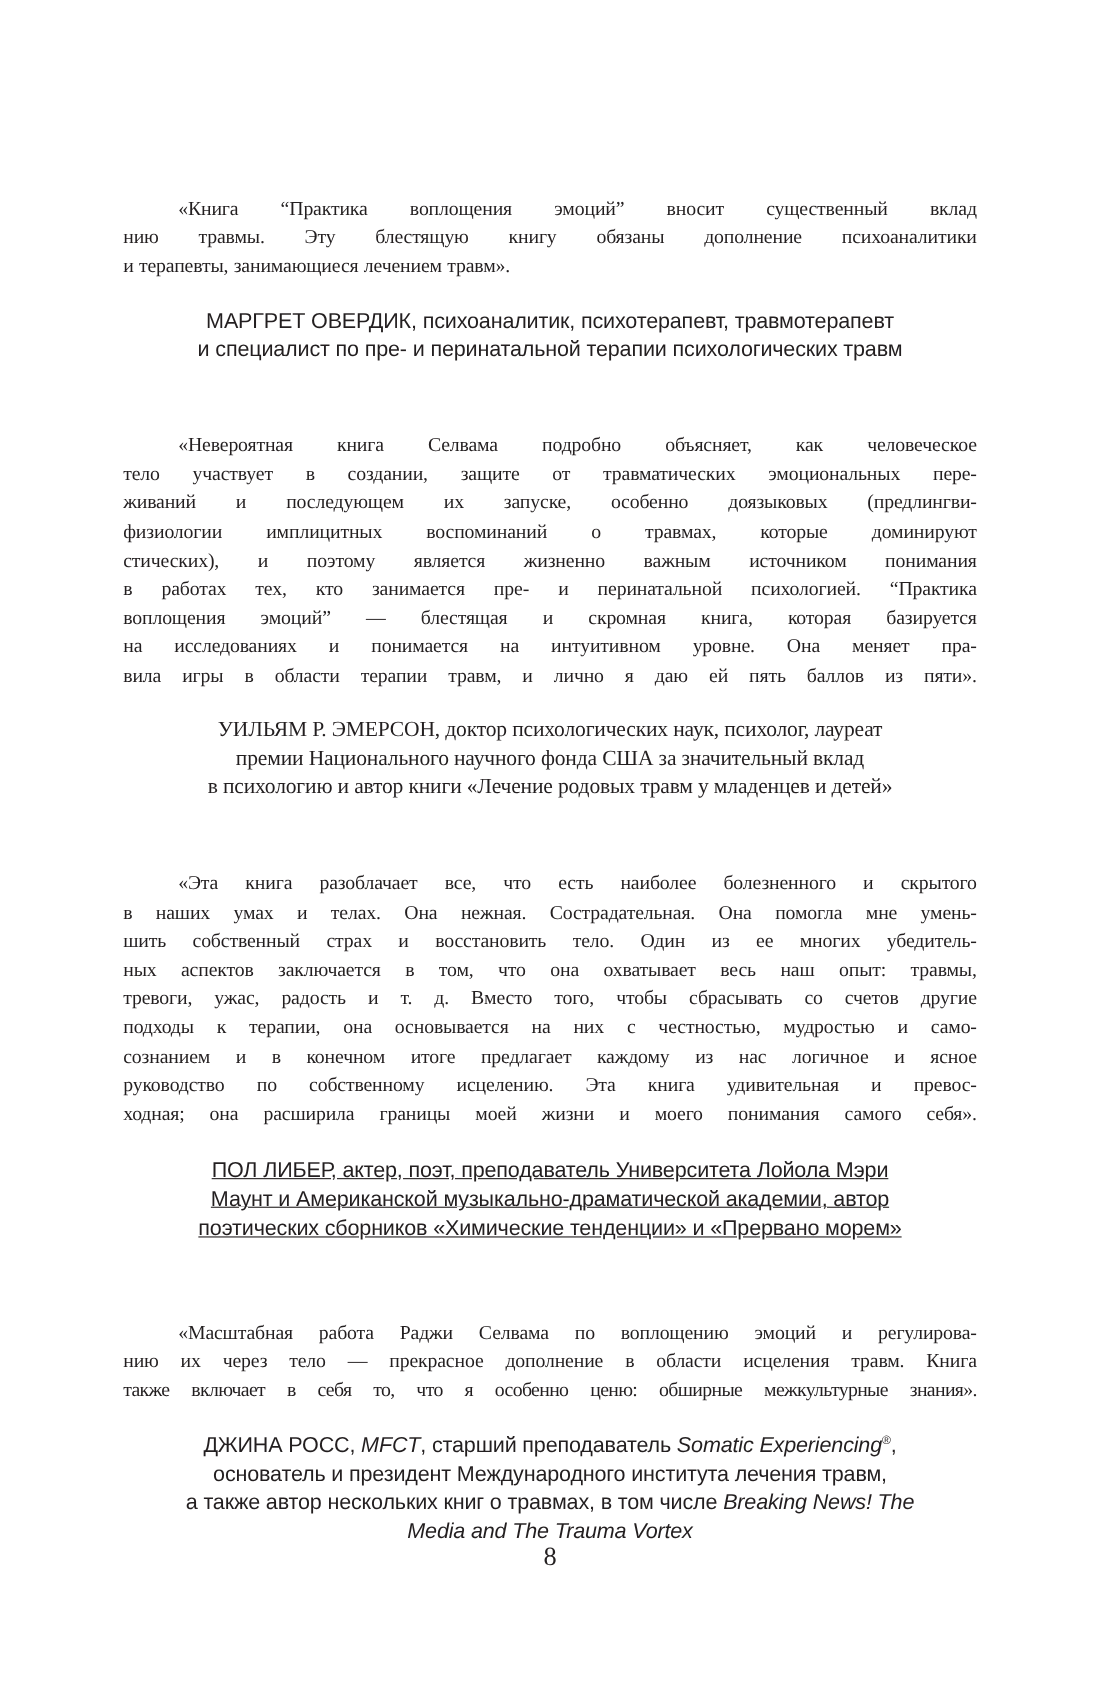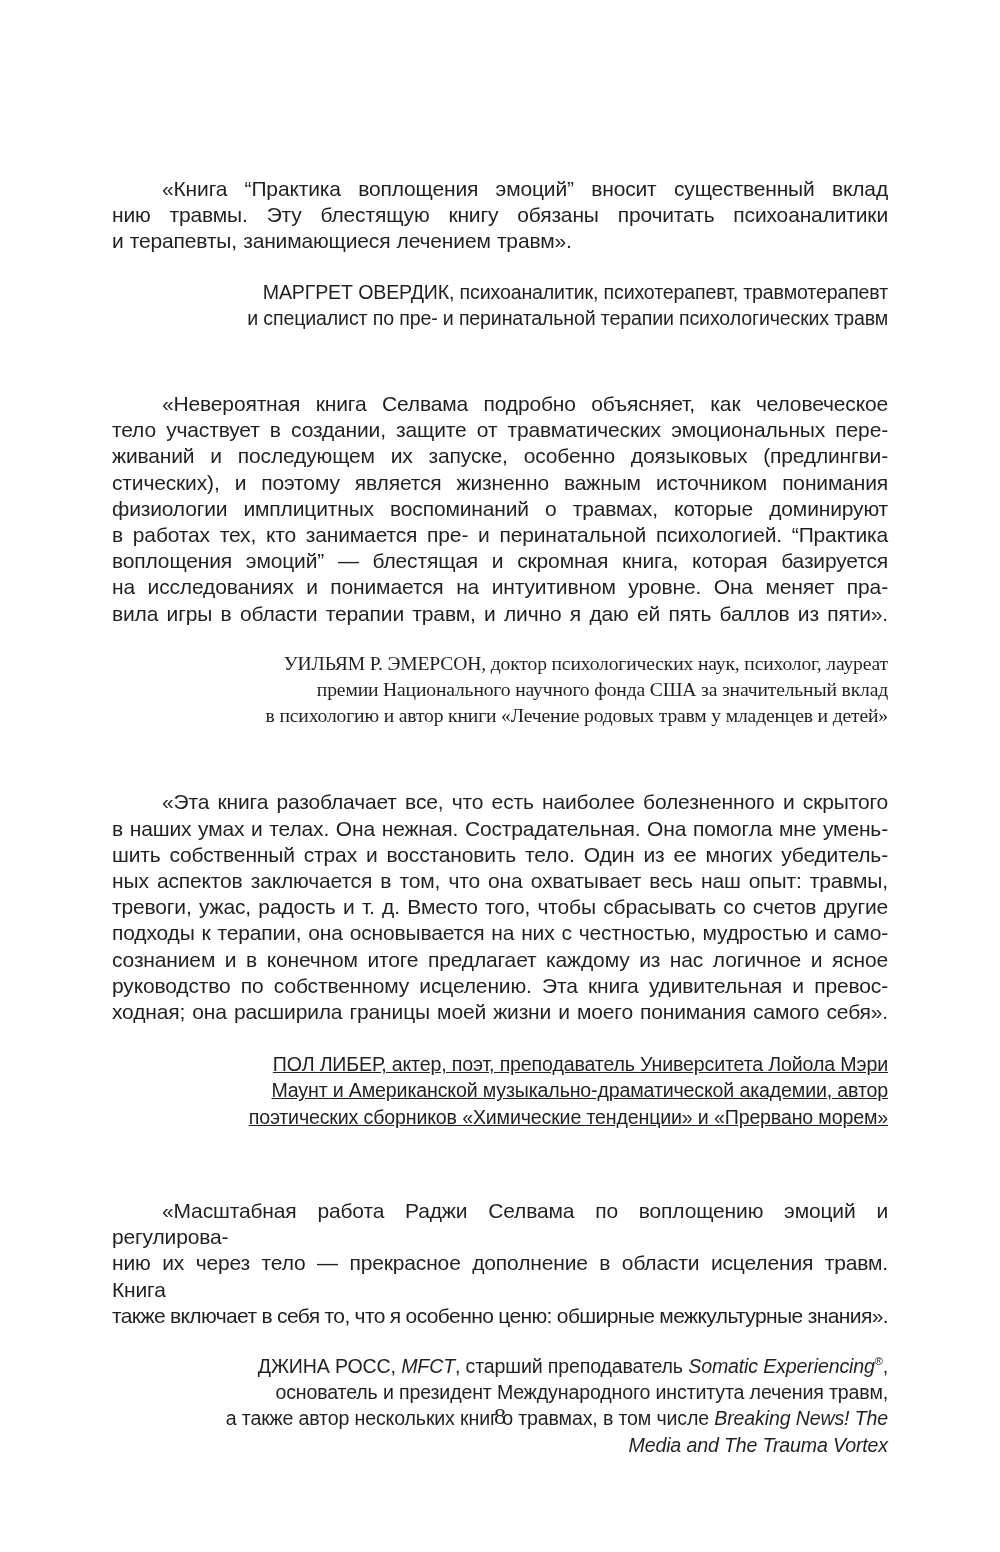--- a/index.html
+++ b/index.html
@@ -1,58 +1,58 @@
 <!DOCTYPE html>
 <html><head>
 <meta charset="utf-8">
 <style>
   html, body { margin: 0; padding: 0; background: #ffffff; }
   body { width: 1000px; height: 1552px; position: relative; overflow: hidden;
          font-family: "Liberation Sans", sans-serif; color: #231f20; }
   .page { position: absolute; left: 112px; top: 176px; width: 776px; }
-  .quote { font-size: 21px; line-height: 26.2px; text-align: justify;
-           text-indent: 50px; margin: 0; letter-spacing: -0.15px; word-spacing: 0.5px; }
+  .quote { font-size: 18px; line-height: 26.2px; text-align: justify;
+           text-indent: 50px; margin: 0; letter-spacing: -0.15px; word-spacing: 0.5px; font-family: Liberation Serif, serif; }
   .quote span.line { display: block; text-align: justify; text-align-last: justify; }
   .quote span.line.last { text-align-last: left; }
   .attr { font-size: 19.6px; line-height: 26.2px; text-align: right; margin: 0; letter-spacing: -0.15px; }
-  .attr span.line { display: block; }
+  .attr span.line { display: block; text-align: center; }
   .italic { font-style: italic; }
   .sup { font-size: 11px; vertical-align: super; line-height: 0; }
   .q1 { margin-top: 0; }
   .a1 { margin-top: 24px; }
   .q2 { margin-top: 60px; }
   .a2 { margin-top: 24px; font-family: Liberation Serif, serif; }
   .q3 { margin-top: 60px; }
   .a3 { margin-top: 26px; text-decoration: underline; }
   .q4 { margin-top: 68px; }
   .a4 { margin-top: 24px; }
   .page-number { position: absolute; top: 1403px; left: 0; width: 1000px; text-align: center;
                  font-family: "Liberation Serif", serif; font-size: 24px; color: #231f20; }
 </style>
 </head>
 <body>
 
 <div class="page">
 
   <p class="quote q1">
     <span class="line" style="text-indent:50px">«Книга “Практика воплощения эмоций” вносит существенный вклад</span>
-    <span class="line" style="text-indent:0">нию травмы. Эту блестящую книгу обязаны прочитать психоаналитики</span>
+    <span class="line" style="text-indent:0">нию травмы. Эту блестящую книгу обязаны дополнение психоаналитики</span>
     <span class="line last" style="text-indent:0">и терапевты, занимающиеся лечением травм».</span>
   </p>
   <p class="attr a1">
     <span class="line">МАРГРЕТ ОВЕРДИК, психоаналитик, психотерапевт, травмотерапевт</span>
     <span class="line">и специалист по пре- и перинатальной терапии психологических травм</span>
   </p>
 
   <p class="quote q2">
     <span class="line" style="text-indent:50px">«Невероятная книга Селвама подробно объясняет, как человеческое</span>
     <span class="line" style="text-indent:0">тело участвует в создании, защите от травматических эмоциональных пере-</span>
     <span class="line" style="text-indent:0">живаний и последующем их запуске, особенно доязыковых (предлингви-</span>
+    <span class="line" style="text-indent:0">физиологии имплицитных воспоминаний о травмах, которые доминируют</span>
     <span class="line" style="text-indent:0">стических), и поэтому является жизненно важным источником понимания</span>
-    <span class="line" style="text-indent:0">физиологии имплицитных воспоминаний о травмах, которые доминируют</span>
     <span class="line" style="text-indent:0">в работах тех, кто занимается пре- и перинатальной психологией. “Практика</span>
     <span class="line" style="text-indent:0">воплощения эмоций” — блестящая и скромная книга, которая базируется</span>
     <span class="line" style="text-indent:0">на исследованиях и понимается на интуитивном уровне. Она меняет пра-</span>
     <span class="line" style="text-indent:0">вила игры в области терапии травм, и лично я даю ей пять баллов из пяти».</span>
   </p>
   <p class="attr a2">
     <span class="line">УИЛЬЯМ Р. ЭМЕРСОН, доктор психологических наук, психолог, лауреат</span>
     <span class="line">премии Национального научного фонда США за значительный вклад</span>
     <span class="line">в психологию и автор книги «Лечение родовых травм у младенцев и детей»</span>
   </p>

